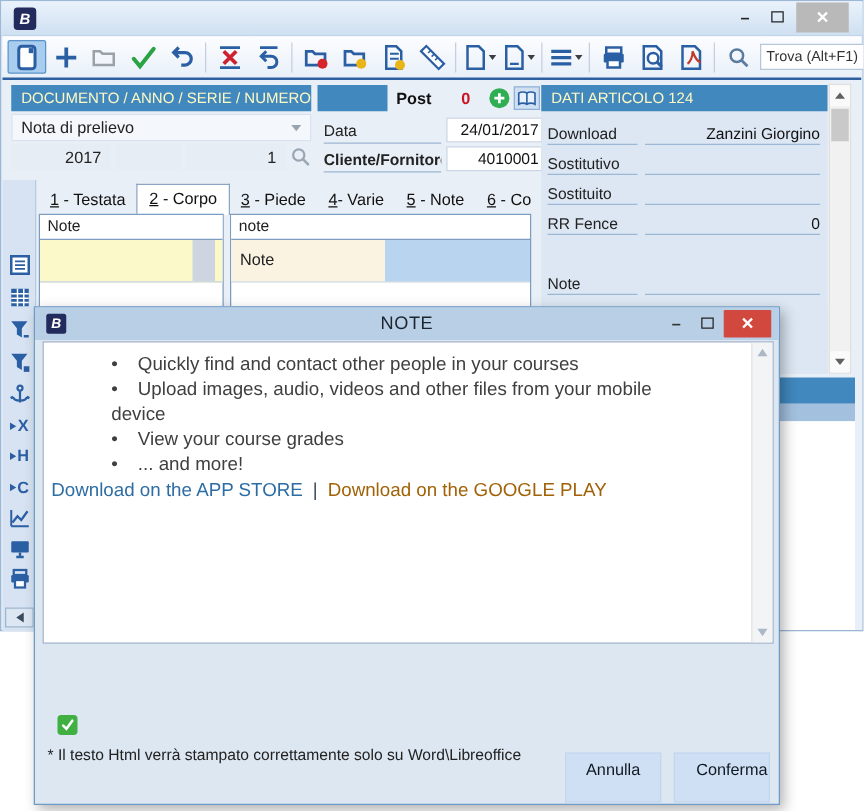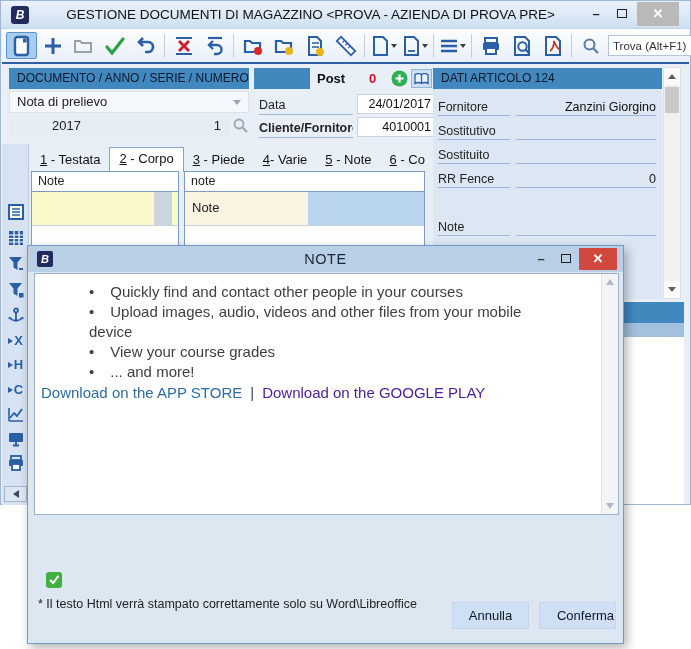--- a/index.html
+++ b/index.html
@@ -45,21 +45,21 @@
   .sicon { position:absolute; left:4px; width:19px; height:19px; display:flex; align-items:center; justify-content:center; }
   .strip-letter { display:flex; align-items:center; font-weight:bold; color:#2b5fa3; font-size:13px; }
   .tri-r-sm { width:0; height:0; border-top:3.5px solid transparent; border-bottom:3.5px solid transparent;
               border-left:5px solid #2b5fa3; margin-right:1px; }
   .strip-back { position:absolute; left:2px; top:342px; width:23px; height:16px; background:#dde7f3;
                 border:1px solid #9fb6cf; display:flex; align-items:center; justify-content:center; }
   .tri-l { width:0; height:0; border-top:4px solid transparent; border-bottom:4px solid transparent;
            border-right:6px solid #3a4a60; }
 
   
-  .panel-header { position:absolute; background:#4188bf; color:#0f172a; font-size:12px;
+  .panel-header { position:absolute; background:#4188bf; color:#fef9c3; font-size:12px;
                   line-height:21px; padding-left:8px; height:21px; white-space:nowrap; overflow:hidden; }
   .doc-header { left:8px; top:67px; width:240px; }
   .combo { position:absolute; left:8px; top:90px; width:240px; height:22px; background:#f4f7fb;
            border:1px solid #d9e2ee; font-size:13px; color:#222; line-height:20px; padding-left:7px; }
   .combo-arrow { position:absolute; right:7px; top:8px; width:0; height:0; border-left:4px solid transparent;
                  border-right:4px solid transparent; border-top:5px solid #9aa4b0; }
   .fld { position:absolute; top:114px; height:21px; background:#e7edf4; font-size:13px; color:#222;
          line-height:21px; }
   .fld-year { left:8px; width:80px; text-align:right; padding-right:8px; }
   .fld-serie { left:92px; width:52px; }
@@ -144,44 +144,43 @@
            border-right:4.5px solid transparent; border-bottom:6px solid #aab8c8; }
   .ta-down { position:absolute; bottom:5px; left:4px; width:0; height:0; border-left:4.5px solid transparent;
              border-right:4.5px solid transparent; border-top:6px solid #aab8c8; }
   .ta-content { position:absolute; left:0; top:0; right:17px; bottom:0; padding:8px 38px 0 2px;
                 font-size:15px; line-height:20px; color:#3f3f3f; }
   .bline { padding-left:52px; }
   .bdot { margin-right:16px; }
   .links-line { padding-left:4px; margin-top:1px; white-space:nowrap; }
   .link-appstore { color:#2e6da4; }
   .link-sep { color:#3a4a5c; padding:0 8px; }
-  .link-gplay { color:#4c1d95; }
+  .link-gplay { color:#a16207; }
 
   .dlg-checkrow { position:absolute; left:18px; top:326px; display:flex; align-items:center; gap:10px; }
   .checkbox-green { width:16px; height:16px; background:#3fb041; border-radius:3px;
                     display:flex; align-items:center; justify-content:center; }
   .check-label { font-size:13px; color:#17202c; }
   .dlg-footnote { position:absolute; left:10px; top:351px; font-size:12.5px; line-height:15px; color:#222; }
-  .dlg-btn-bottom { position:absolute; top:356px; width:77px; height:27px; background:#cfe0f5;
+  .dlg-btn-bottom { position:absolute; top:356px; width:77px; height:40px; background:#cfe0f5;
                     border:1px solid #c4d6ec; font-size:13px; color:#101820; text-align:center; line-height:25px; }
   .btn-annulla { right:94px; }
   .btn-conferma { right:7px;padding-left:16px; }
 
   svg { display:block; }
 </style>
 </head>
 <body>
 
 <div id="root">
 
   <div class="main-window">
 
     <div class="titlebar">
       <div class="app-logo">B</div>
-      <div class="title-text">GESTIONE DOCUMENTI DI MAGAZZINO &lt;PROVA - AZIENDA DI PROVA PRE&gt;</div>
       <div class="win-btn btn-min">–</div>
       <div class="win-btn btn-max"><span class="max-box"></span></div>
       <div class="win-btn btn-close-main">✕</div>
     </div>
 
     <div class="toolbar">
       <div class="ticon selected">
         <svg width="22" height="22" viewBox="0 0 22 22">
             <rect x="4" y="2" width="13" height="18" rx="2.5" fill="#fff" stroke="#2b5fa3" stroke-width="2.4"></rect>
             <rect x="12" y="3.5" width="3.5" height="4" fill="#2b5fa3"></rect>
@@ -366,21 +365,21 @@
     </div>
 
     <div class="partial-cell">
       <span class="partial-text">ivi</span>
     </div>
     <div class="extra-blue-bar"></div>
     <div class="extra-light-bar"></div>
     <div class="extra-white"></div>
 
     <div class="article-panel">
-      <div class="arow-label" style="top:31px">Fornitore</div>
+      <div class="arow-label" style="top:31px">Download</div>
       <div class="arow-val" style="top:31px">Zanzini Giorgino</div>
       <div class="arow-label" style="top:55px">Sostitutivo</div>
       <div class="arow-val" style="top:55px"></div>
       <div class="arow-label" style="top:79px">Sostituito</div>
       <div class="arow-val" style="top:79px"></div>
       <div class="arow-label" style="top:103px">RR Fence</div>
       <div class="arow-val" style="top:103px">0</div>
       <div class="arow-label" style="top:151px">Note</div>
       <div class="arow-val" style="top:151px"></div>
     </div>

